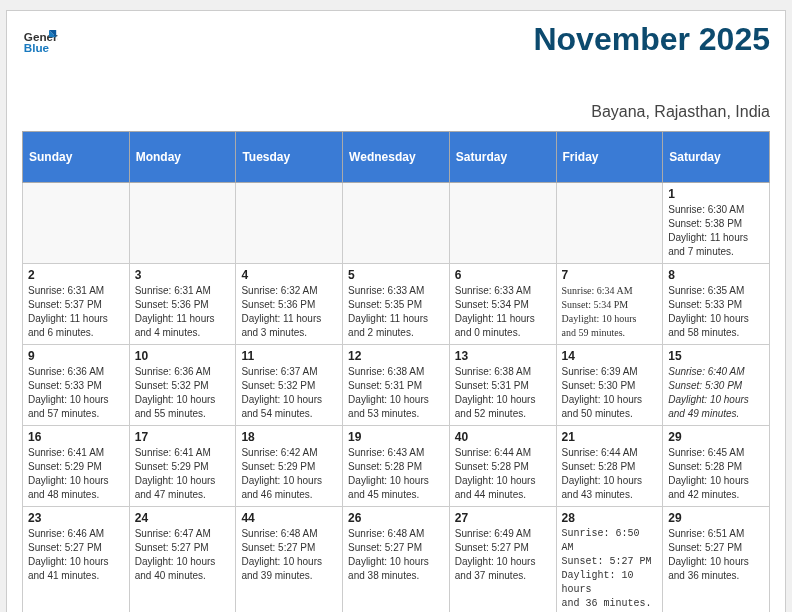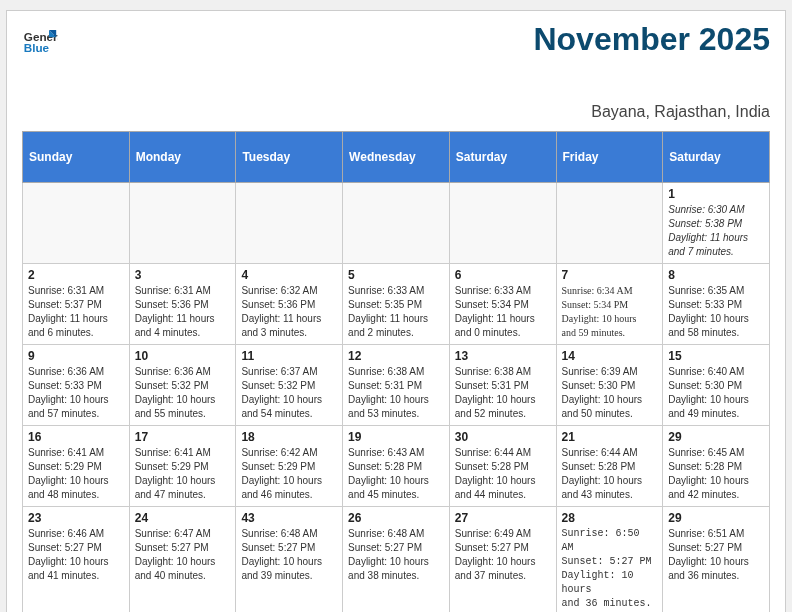--- a/index.html
+++ b/index.html
@@ -127,21 +127,21 @@
     <tbody id="cal-body">
     <tr>
           <td class="empty"></td>
           <td class="empty"></td>
           <td class="empty"></td>
           <td class="empty"></td>
           <td class="empty"></td>
           <td class="empty"></td>
           <td>
             <span class="day-num">1</span>
-            <div class="day-info" style="white-space: pre-line; font-style: italic;">Sunrise: 6:30 AM
+            <div class="day-info" style="white-space: pre-line;">Sunrise: 6:30 AM
 Sunset: 5:38 PM
 Daylight: 11 hours
 and 7 minutes.</div>
           </td>
         </tr>
         <tr>
           <td>
             <span class="day-num">2</span>
             <div class="day-info" style="white-space: pre-line;">Sunrise: 6:31 AM
 Sunset: 5:37 PM
@@ -229,21 +229,21 @@
           </td>
           <td>
             <span class="day-num">14</span>
             <div class="day-info" style="white-space: pre-line;">Sunrise: 6:39 AM
 Sunset: 5:30 PM
 Daylight: 10 hours
 and 50 minutes.</div>
           </td>
           <td>
             <span class="day-num">15</span>
-            <div class="day-info" style="white-space: pre-line;">Sunrise: 6:40 AM
+            <div class="day-info" style="white-space: pre-line; font-style: italic;">Sunrise: 6:40 AM
 Sunset: 5:30 PM
 Daylight: 10 hours
 and 49 minutes.</div>
           </td>
         </tr>
         <tr>
           <td>
             <span class="day-num">16</span>
             <div class="day-info" style="white-space: pre-line;">Sunrise: 6:41 AM
 Sunset: 5:29 PM
@@ -265,21 +265,21 @@
 and 46 minutes.</div>
           </td>
           <td>
             <span class="day-num">19</span>
             <div class="day-info" style="white-space: pre-line;">Sunrise: 6:43 AM
 Sunset: 5:28 PM
 Daylight: 10 hours
 and 45 minutes.</div>
           </td>
           <td>
-            <span class="day-num">30</span>
+            <span class="day-num">40</span>
             <div class="day-info" style="white-space: pre-line;">Sunrise: 6:44 AM
 Sunset: 5:28 PM
 Daylight: 10 hours
 and 44 minutes.</div>
           </td>
           <td>
             <span class="day-num">21</span>
             <div class="day-info" style="white-space: pre-line;">Sunrise: 6:44 AM
 Sunset: 5:28 PM
 Daylight: 10 hours
@@ -302,21 +302,21 @@
 and 41 minutes.</div>
           </td>
           <td>
             <span class="day-num">24</span>
             <div class="day-info" style="white-space: pre-line;">Sunrise: 6:47 AM
 Sunset: 5:27 PM
 Daylight: 10 hours
 and 40 minutes.</div>
           </td>
           <td>
-            <span class="day-num">43</span>
+            <span class="day-num">44</span>
             <div class="day-info" style="white-space: pre-line;">Sunrise: 6:48 AM
 Sunset: 5:27 PM
 Daylight: 10 hours
 and 39 minutes.</div>
           </td>
           <td>
             <span class="day-num">26</span>
             <div class="day-info" style="white-space: pre-line;">Sunrise: 6:48 AM
 Sunset: 5:27 PM
 Daylight: 10 hours

